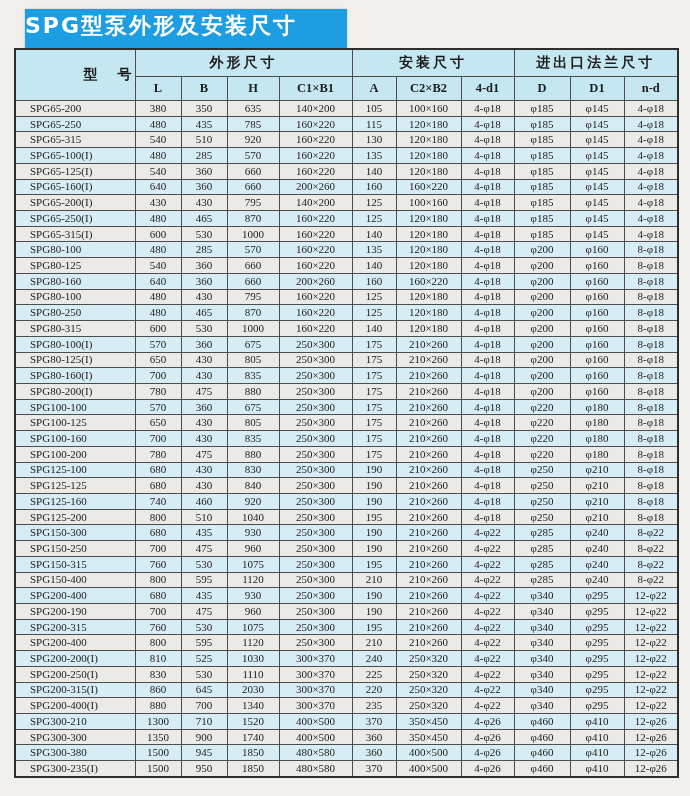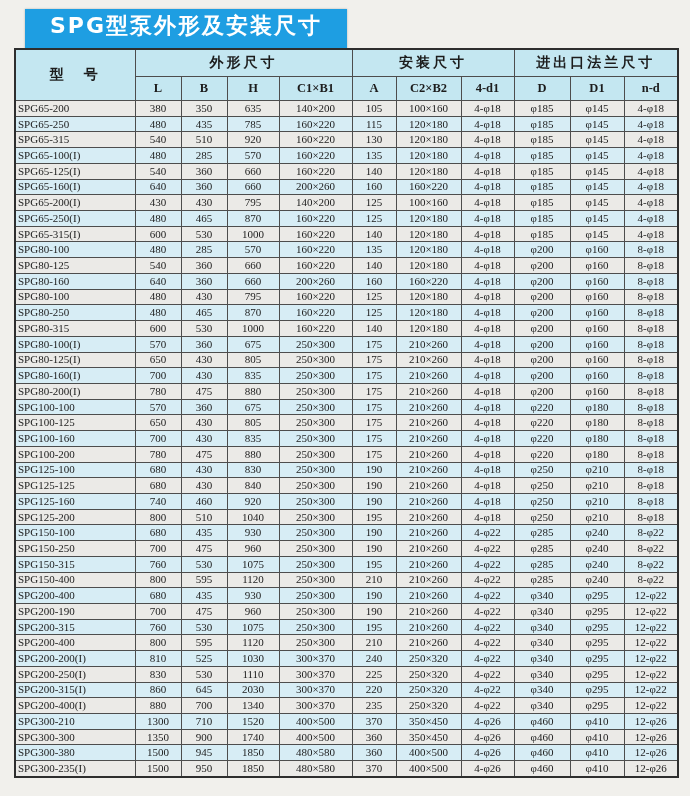--- a/index.html
+++ b/index.html
@@ -11,21 +11,21 @@
     overflow:hidden;
   }
   .banner {
     position:absolute; left:25px; top:9px;
     width:322px; height:46px;
     background:var(--banner,#1e9ee2);
     color:#ffffff;
     font-family:"DejaVu Sans","Liberation Sans",sans-serif;
     font-weight:bold;
     font-size:22px; line-height:34px;
-    text-align:center; letter-spacing:2px;
+    letter-spacing:2px;
     box-shadow:0 0 2px rgba(0,0,0,.25);
   }
   table.spec {
     position:absolute; left:14px; top:48px;
     width:663px;
     border-collapse:collapse;
     table-layout:fixed;
     border:2px solid #2e2e2e;
     background:#ffffff;
   }
@@ -36,29 +36,29 @@
     color:#1c1c1c;
     white-space:nowrap;
     overflow:hidden;
   }
   .spec thead th {
     background:var(--headerbg,#c4e7f1);
     font-weight:bold;
   }
   .spec thead tr.group-row th { height:26px; font-size:14px; letter-spacing:3px; }
   .spec thead tr.sub-row th   { height:23px; font-size:12.5px; letter-spacing:0; }
-  .spec thead th.model-th     { font-size:14px; letter-spacing:6px; }
+  .spec thead th.model-th     { font-size:14px; letter-spacing:6px;text-align:right; }
   .spec tbody td {
     height:14.72px;
     font-size:11px;
     line-height:11px;
   }
   .spec tbody td.model {
     text-align:left;
-    padding-left:2px;
+    padding-left:14px;
     font-size:11px;
   }
   .spec tbody tr:nth-child(odd)  { background:var(--rowgray,#ebeae7); }
   .spec tbody tr:nth-child(even) { background:var(--rowcyan,#d7edf5); }
 </style>
 </head>
 <body style="background: rgb(241, 240, 236);">
 
 <div class="banner">SPG型泵外形及安装尺寸</div>
 
@@ -442,21 +442,21 @@
         <td>1040</td>
         <td>250×300</td>
         <td>195</td>
         <td>210×260</td>
         <td>4-φ18</td>
         <td>φ250</td>
         <td>φ210</td>
         <td>8-φ18</td>
       </tr>
       <tr>
-        <td class="model">SPG150-100</td>
+        <td class="model">SPG150-300</td>
         <td>680</td>
         <td>435</td>
         <td>930</td>
         <td>250×300</td>
         <td>190</td>
         <td>210×260</td>
         <td>4-φ22</td>
         <td>φ285</td>
         <td>φ240</td>
         <td>8-φ22</td>

